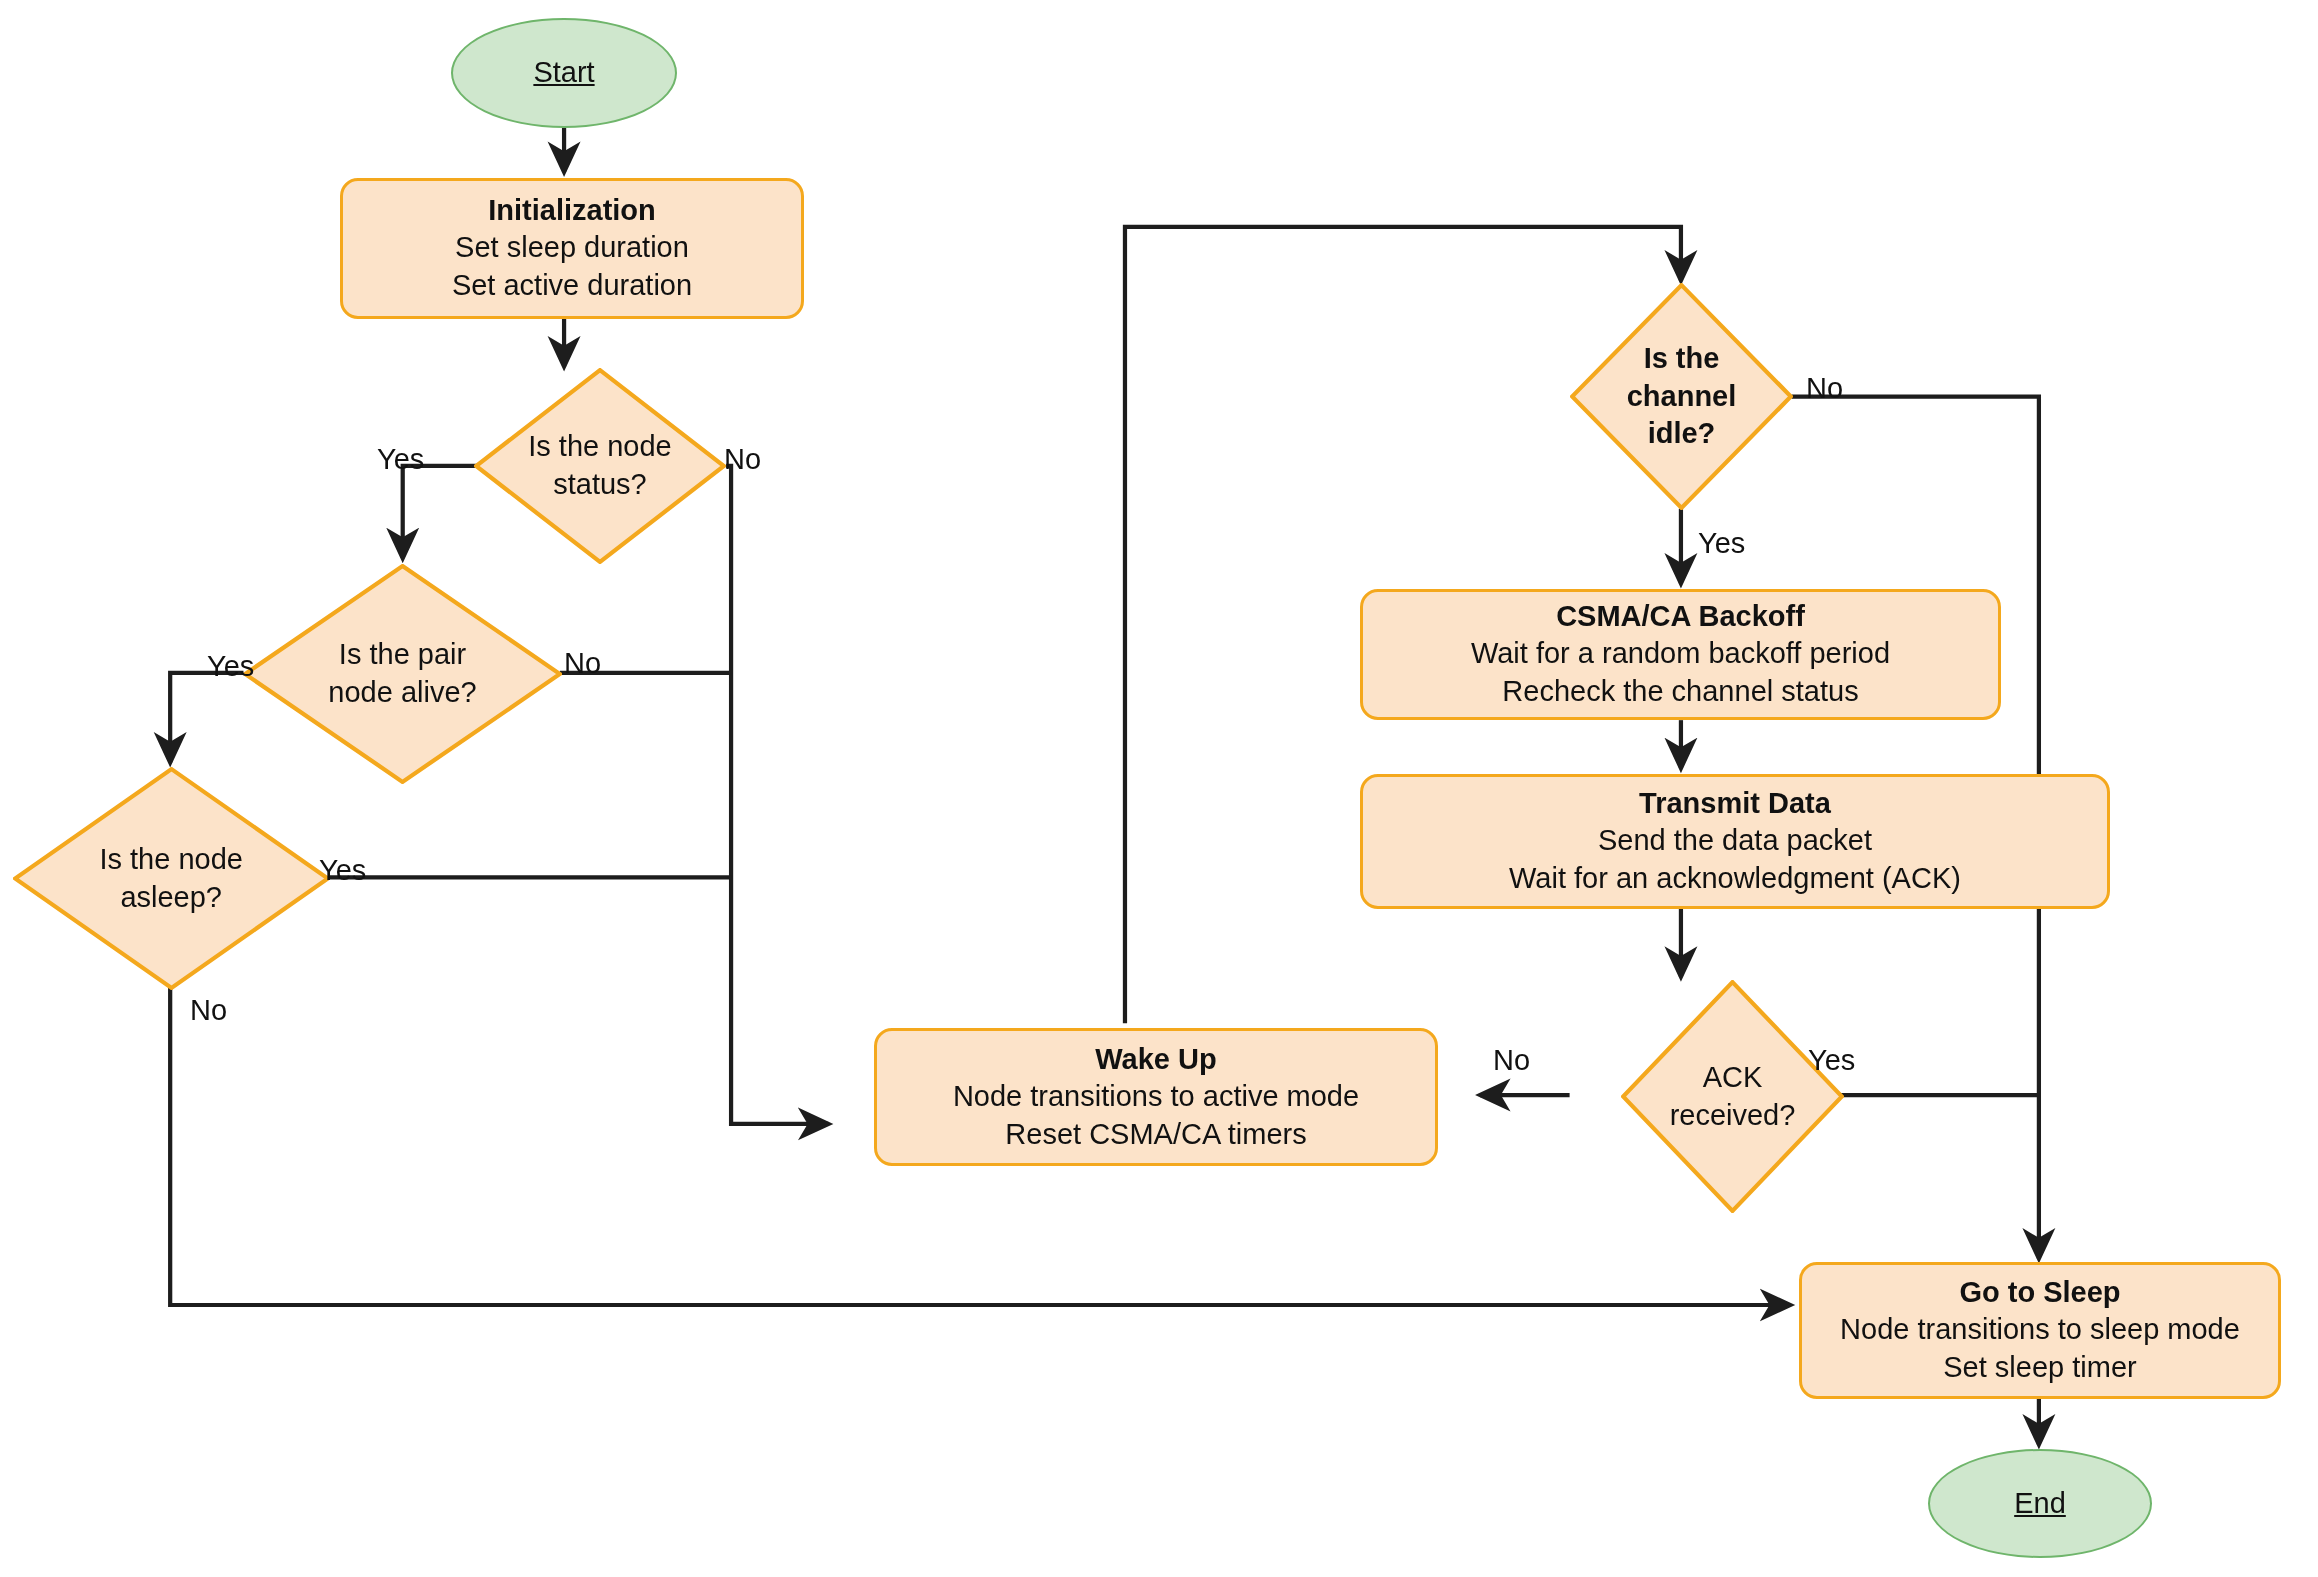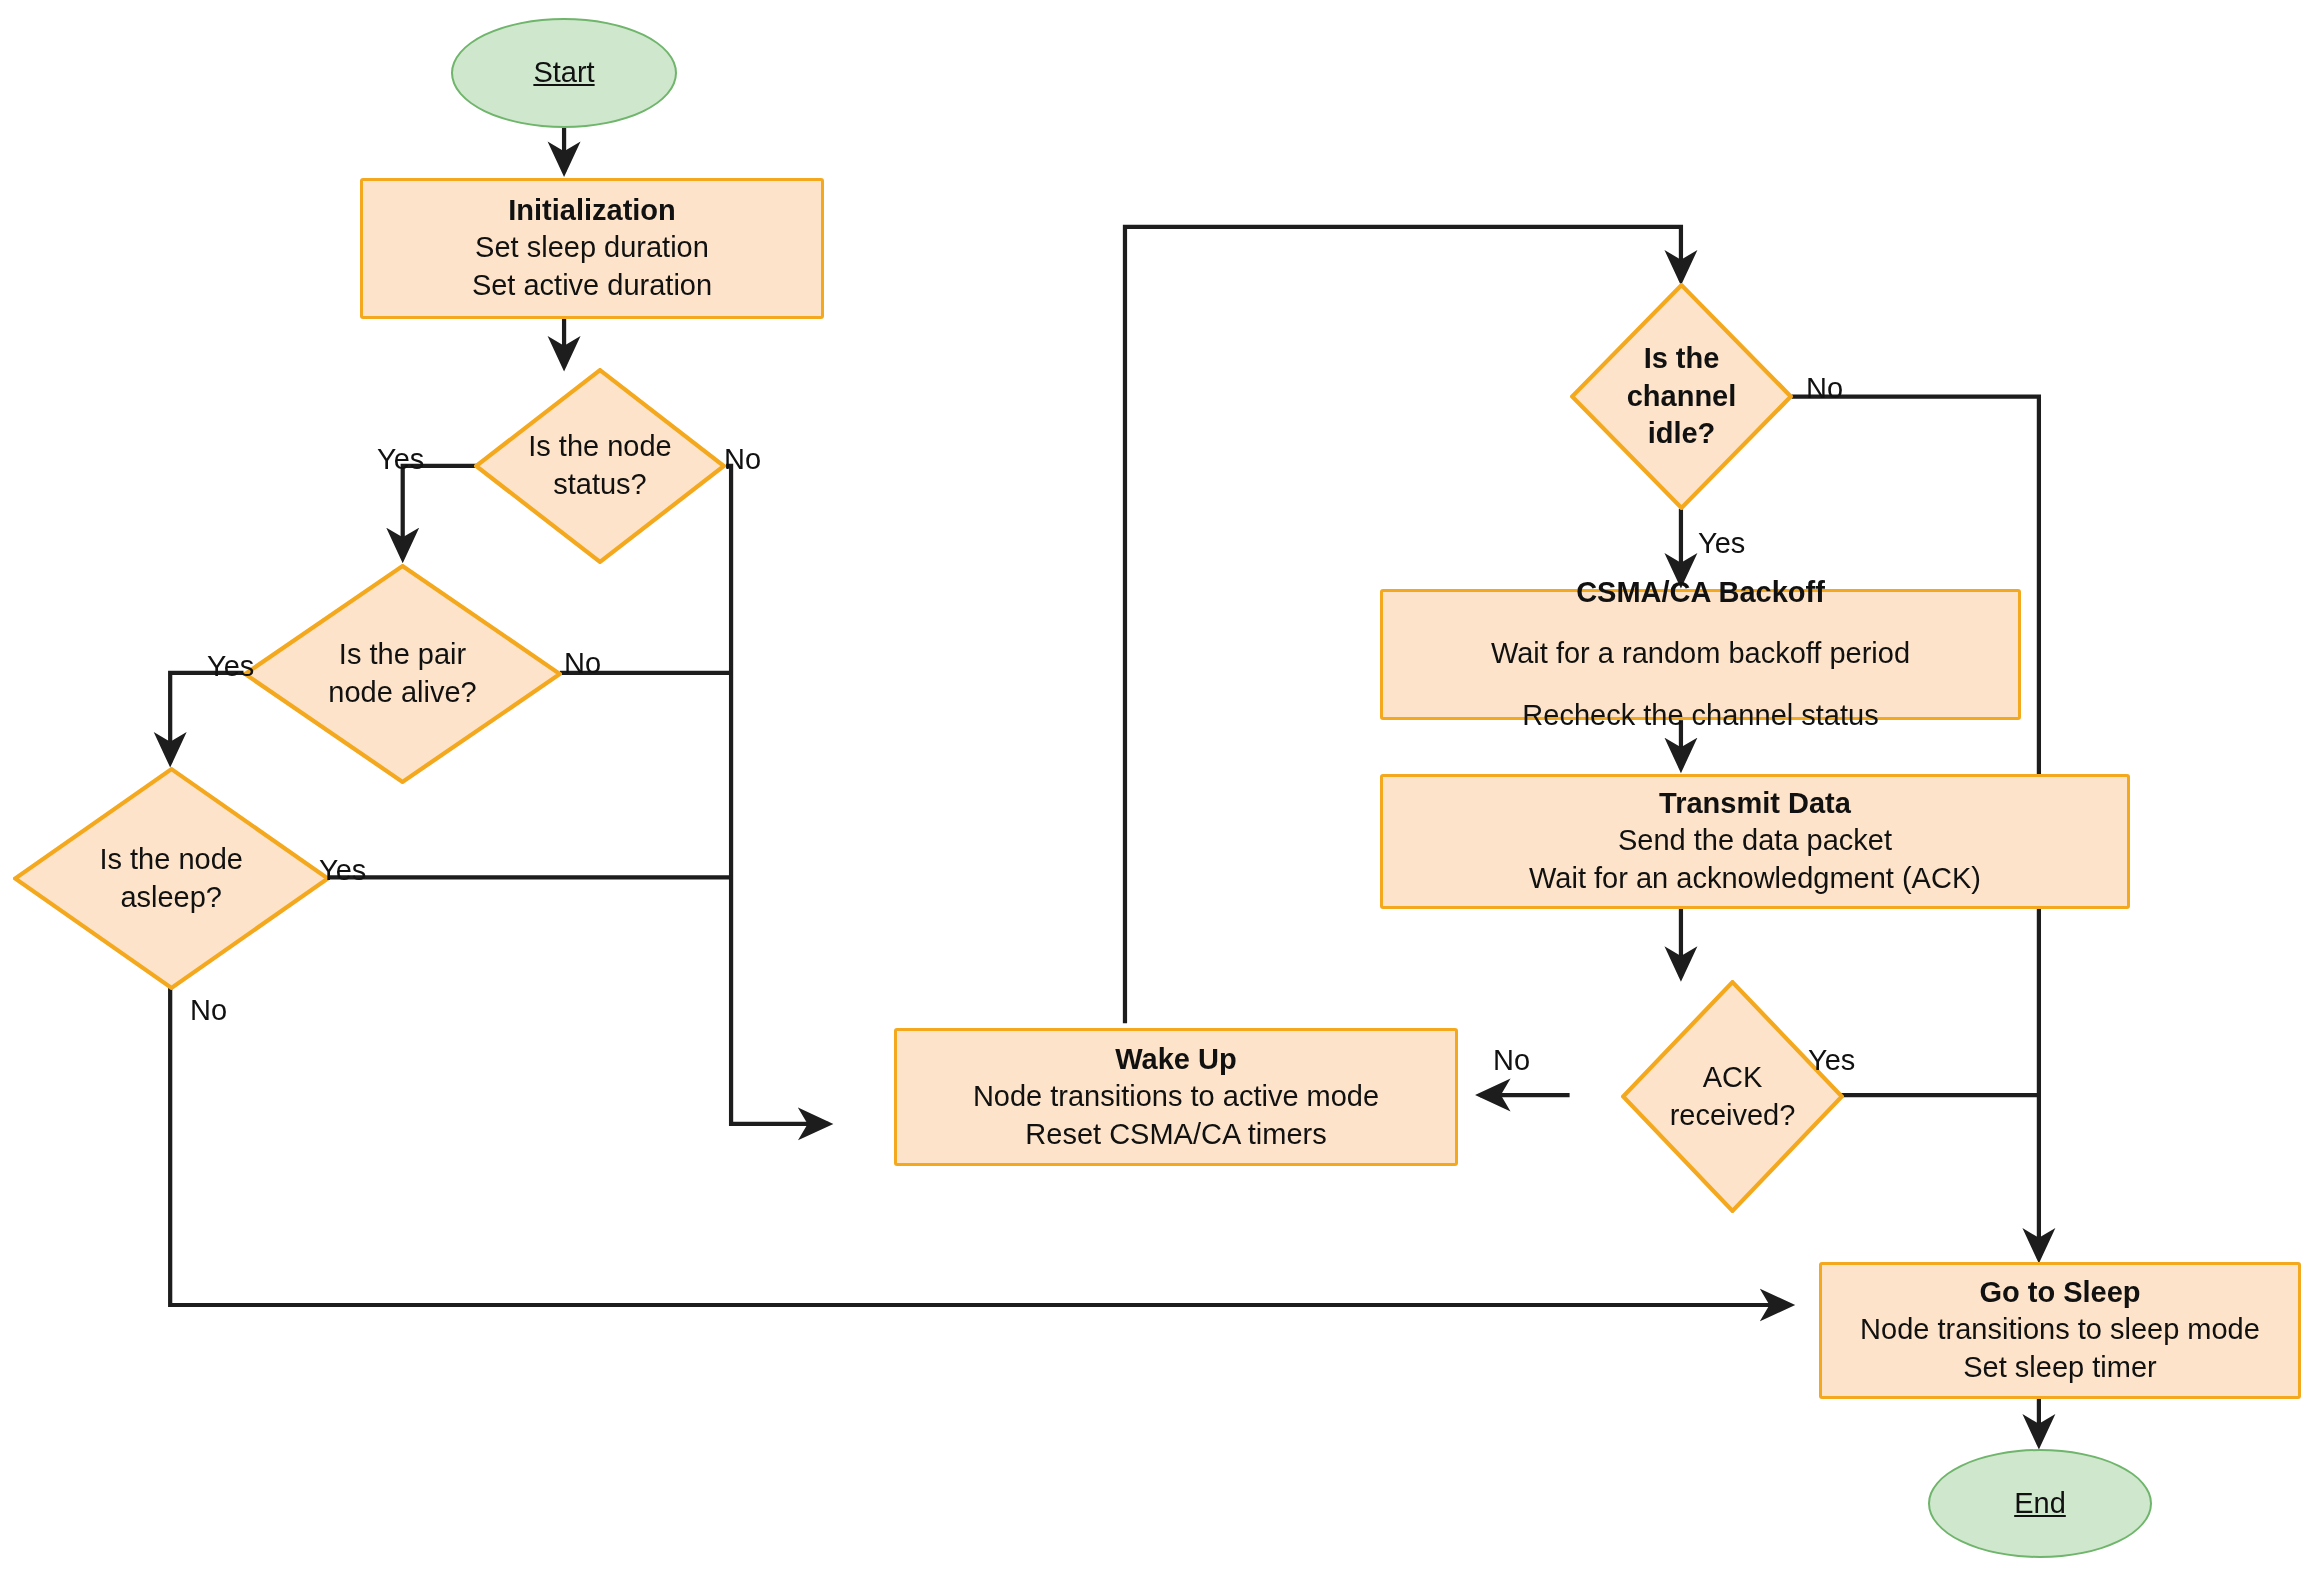--- a/index.html
+++ b/index.html
@@ -5,21 +5,21 @@
   html,body{margin:0;padding:0;background:#ffffff;}
   body{width:2319px;height:1577px;overflow:hidden;
        font-family:"Liberation Sans",sans-serif;}
   #stage{position:relative;width:2319px;height:1577px;background:#fff;}
   svg#wires{position:absolute;left:0;top:0;width:2319px;height:1577px;}
 
   .node{position:absolute;box-sizing:border-box;display:flex;
         flex-direction:column;align-items:center;justify-content:center;
         text-align:center;color:#111;}
 
-  .proc{background:#FCE3C9;border:3.5px solid #F4A81D;border-radius:3px;margin-left:20px;}
+  .proc{background:#FCE3C9;border:3.5px solid #F4A81D;border-radius:18px;}
   .proc .ttl{font-weight:bold;font-size:29px;line-height:1.28;}
   .proc .ln{font-size:29px;line-height:1.30;}
 
   .term{background:#CFE7CD;border:2.8px solid #6FB56B;border-radius:50%;text-decoration:underline;}
   .term .ln{font-size:29px;}
 
   .dec{background:transparent;}
   .dec .shape{position:absolute;left:0;top:0;width:100%;height:100%;}
   .dec .txt{position:relative;z-index:2;font-size:29px;line-height:1.30;
             width:76%;}
@@ -108,21 +108,21 @@
   </div>
 
   <div class="node dec" style="left:1570px;top:283px;width:223px;height:227px;font-weight:bold;">
     <svg class="shape" viewBox="0 0 316 322" preserveAspectRatio="none">
       <polygon points="158,3 313,161 158,319 3,161" fill="#FCE3C9" stroke="#F4A81D" stroke-width="6"></polygon>
     </svg>
     <div class="txt">Is the channel</div>
     <div class="txt">idle?</div>
   </div>
 
-  <div class="node proc" style="left:1360px;top:589px;width:641px;height:131px;gap:24px;">
+  <div class="node proc" style="left:1360px;top:589px;width:641px;height:131px;">
     <div class="ttl">CSMA/CA Backoff</div>
     <div class="ln">Wait for a random backoff period</div>
     <div class="ln">Recheck the channel status</div>
   </div>
 
   <div class="node proc" style="left:1360px;top:774px;width:750px;height:135px;">
     <div class="ttl">Transmit Data</div>
     <div class="ln">Send the data packet</div>
     <div class="ln">Wait for an acknowledgment (ACK)</div>
   </div>

